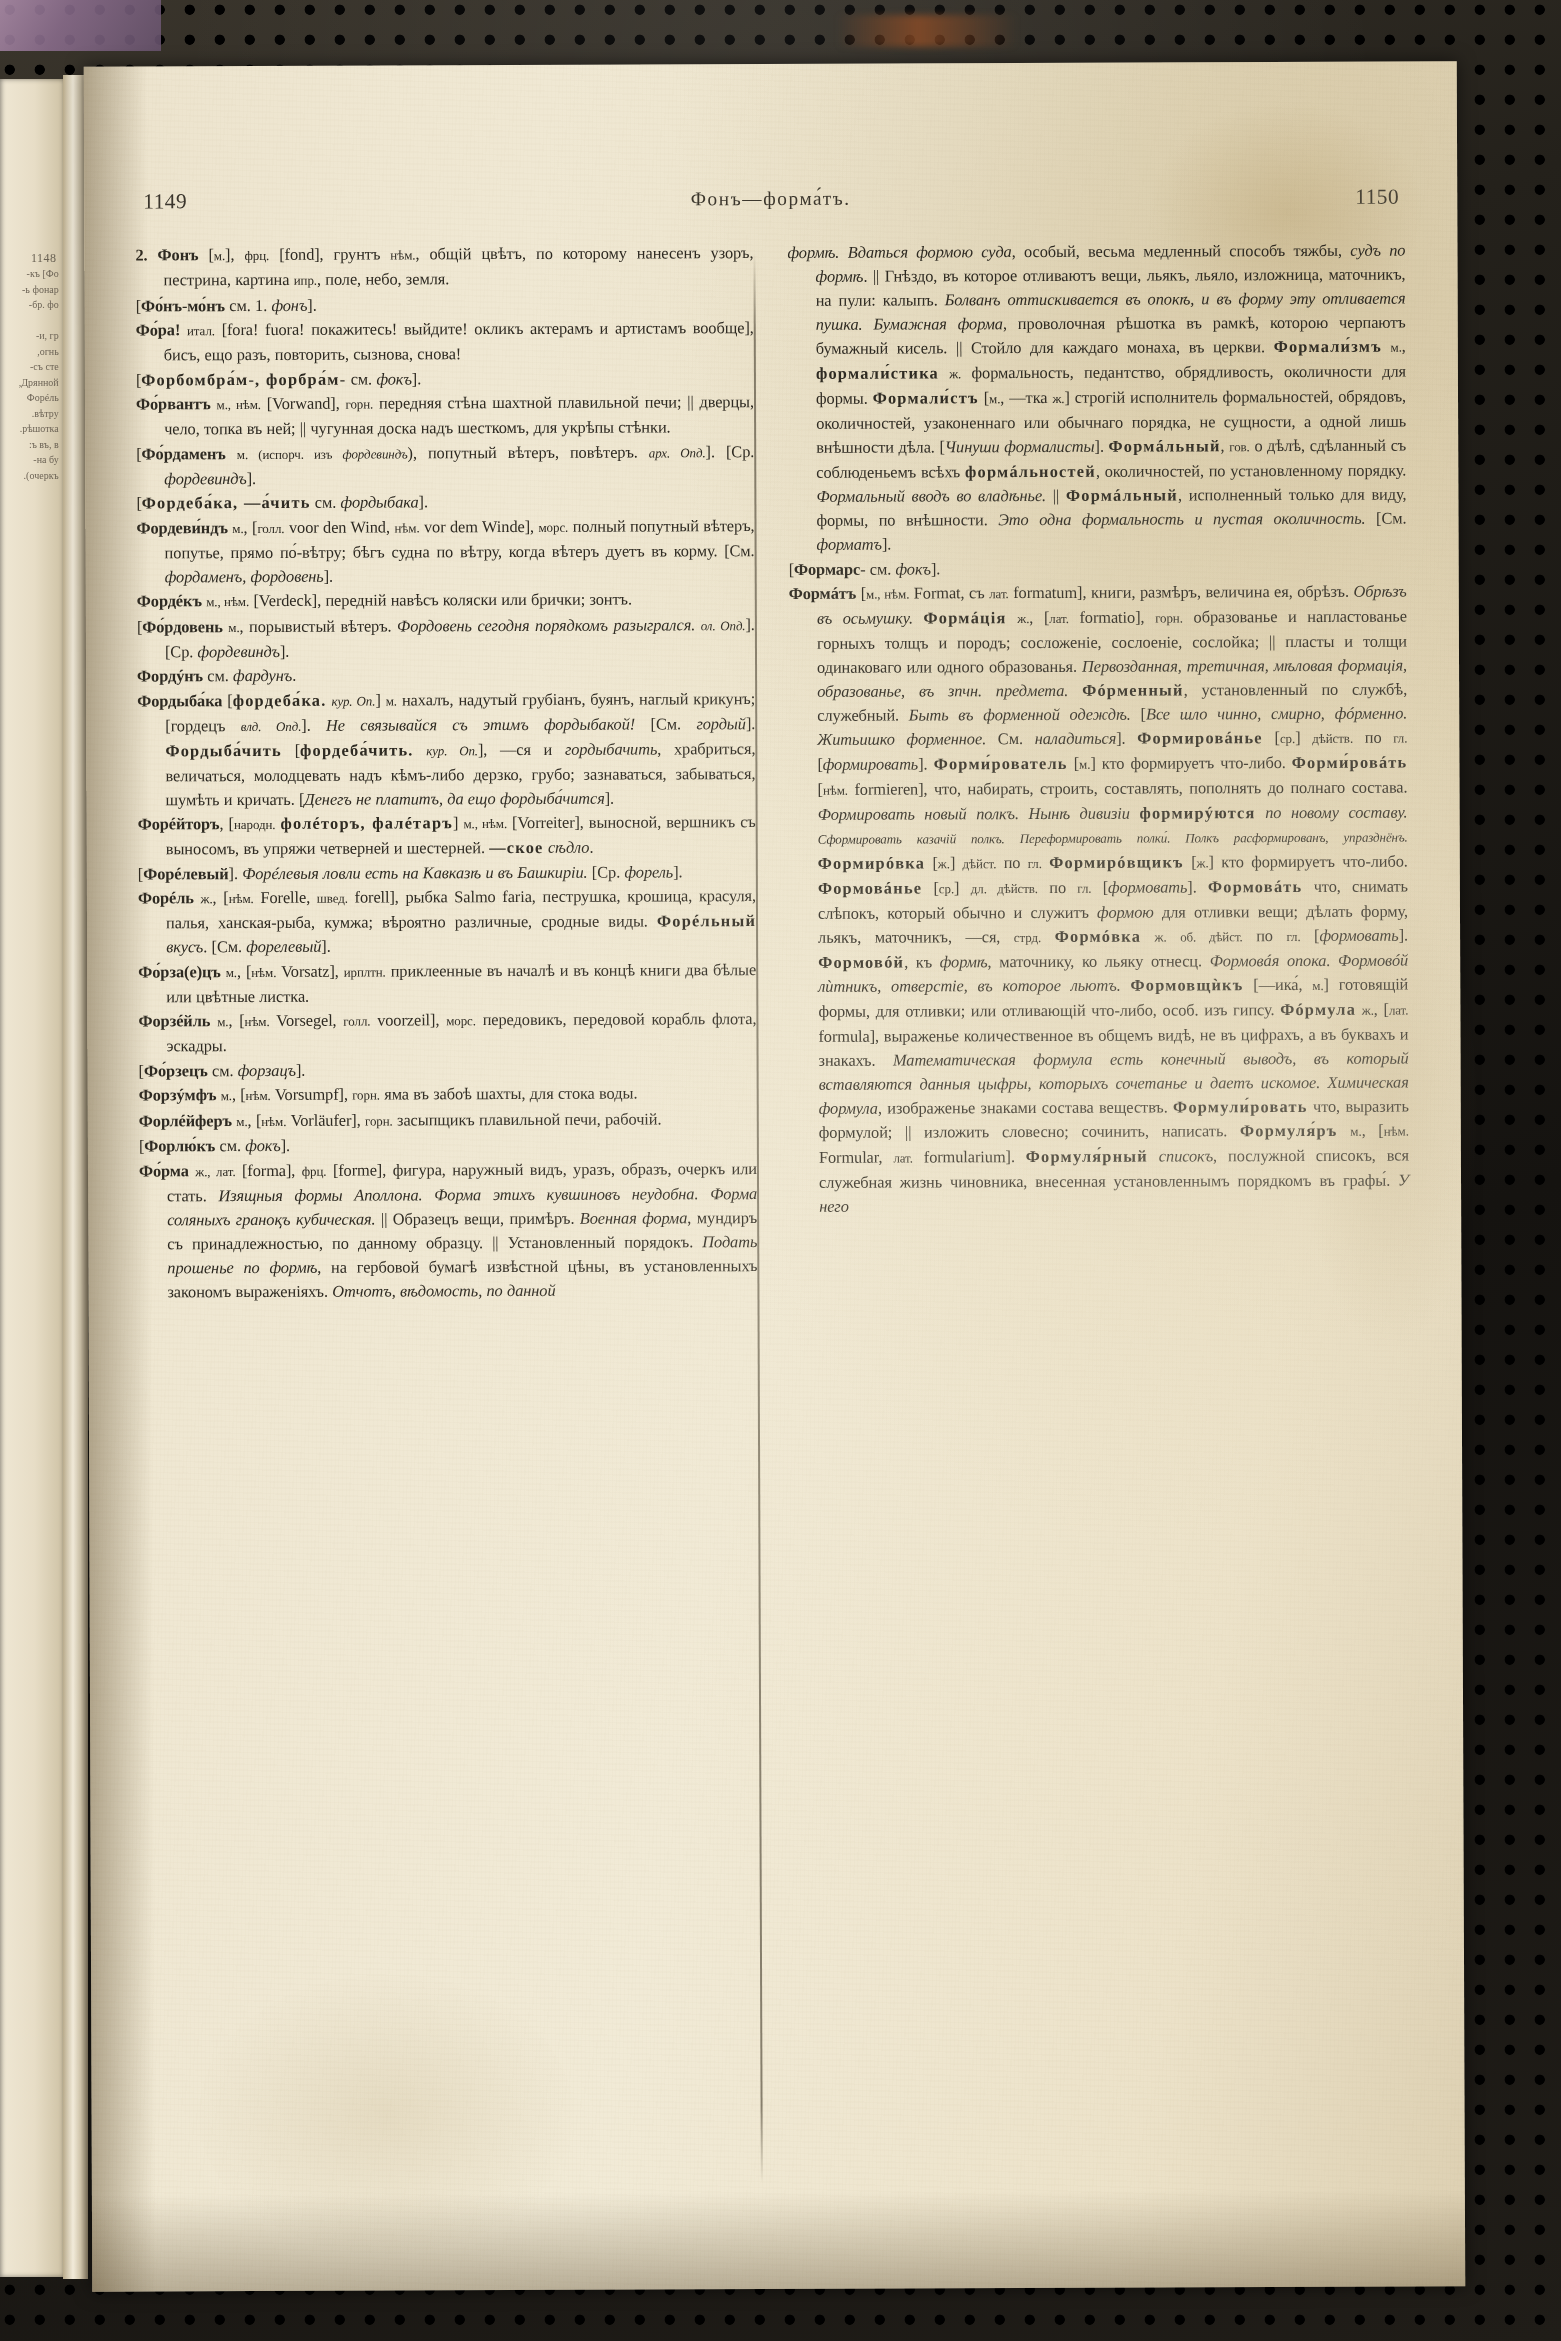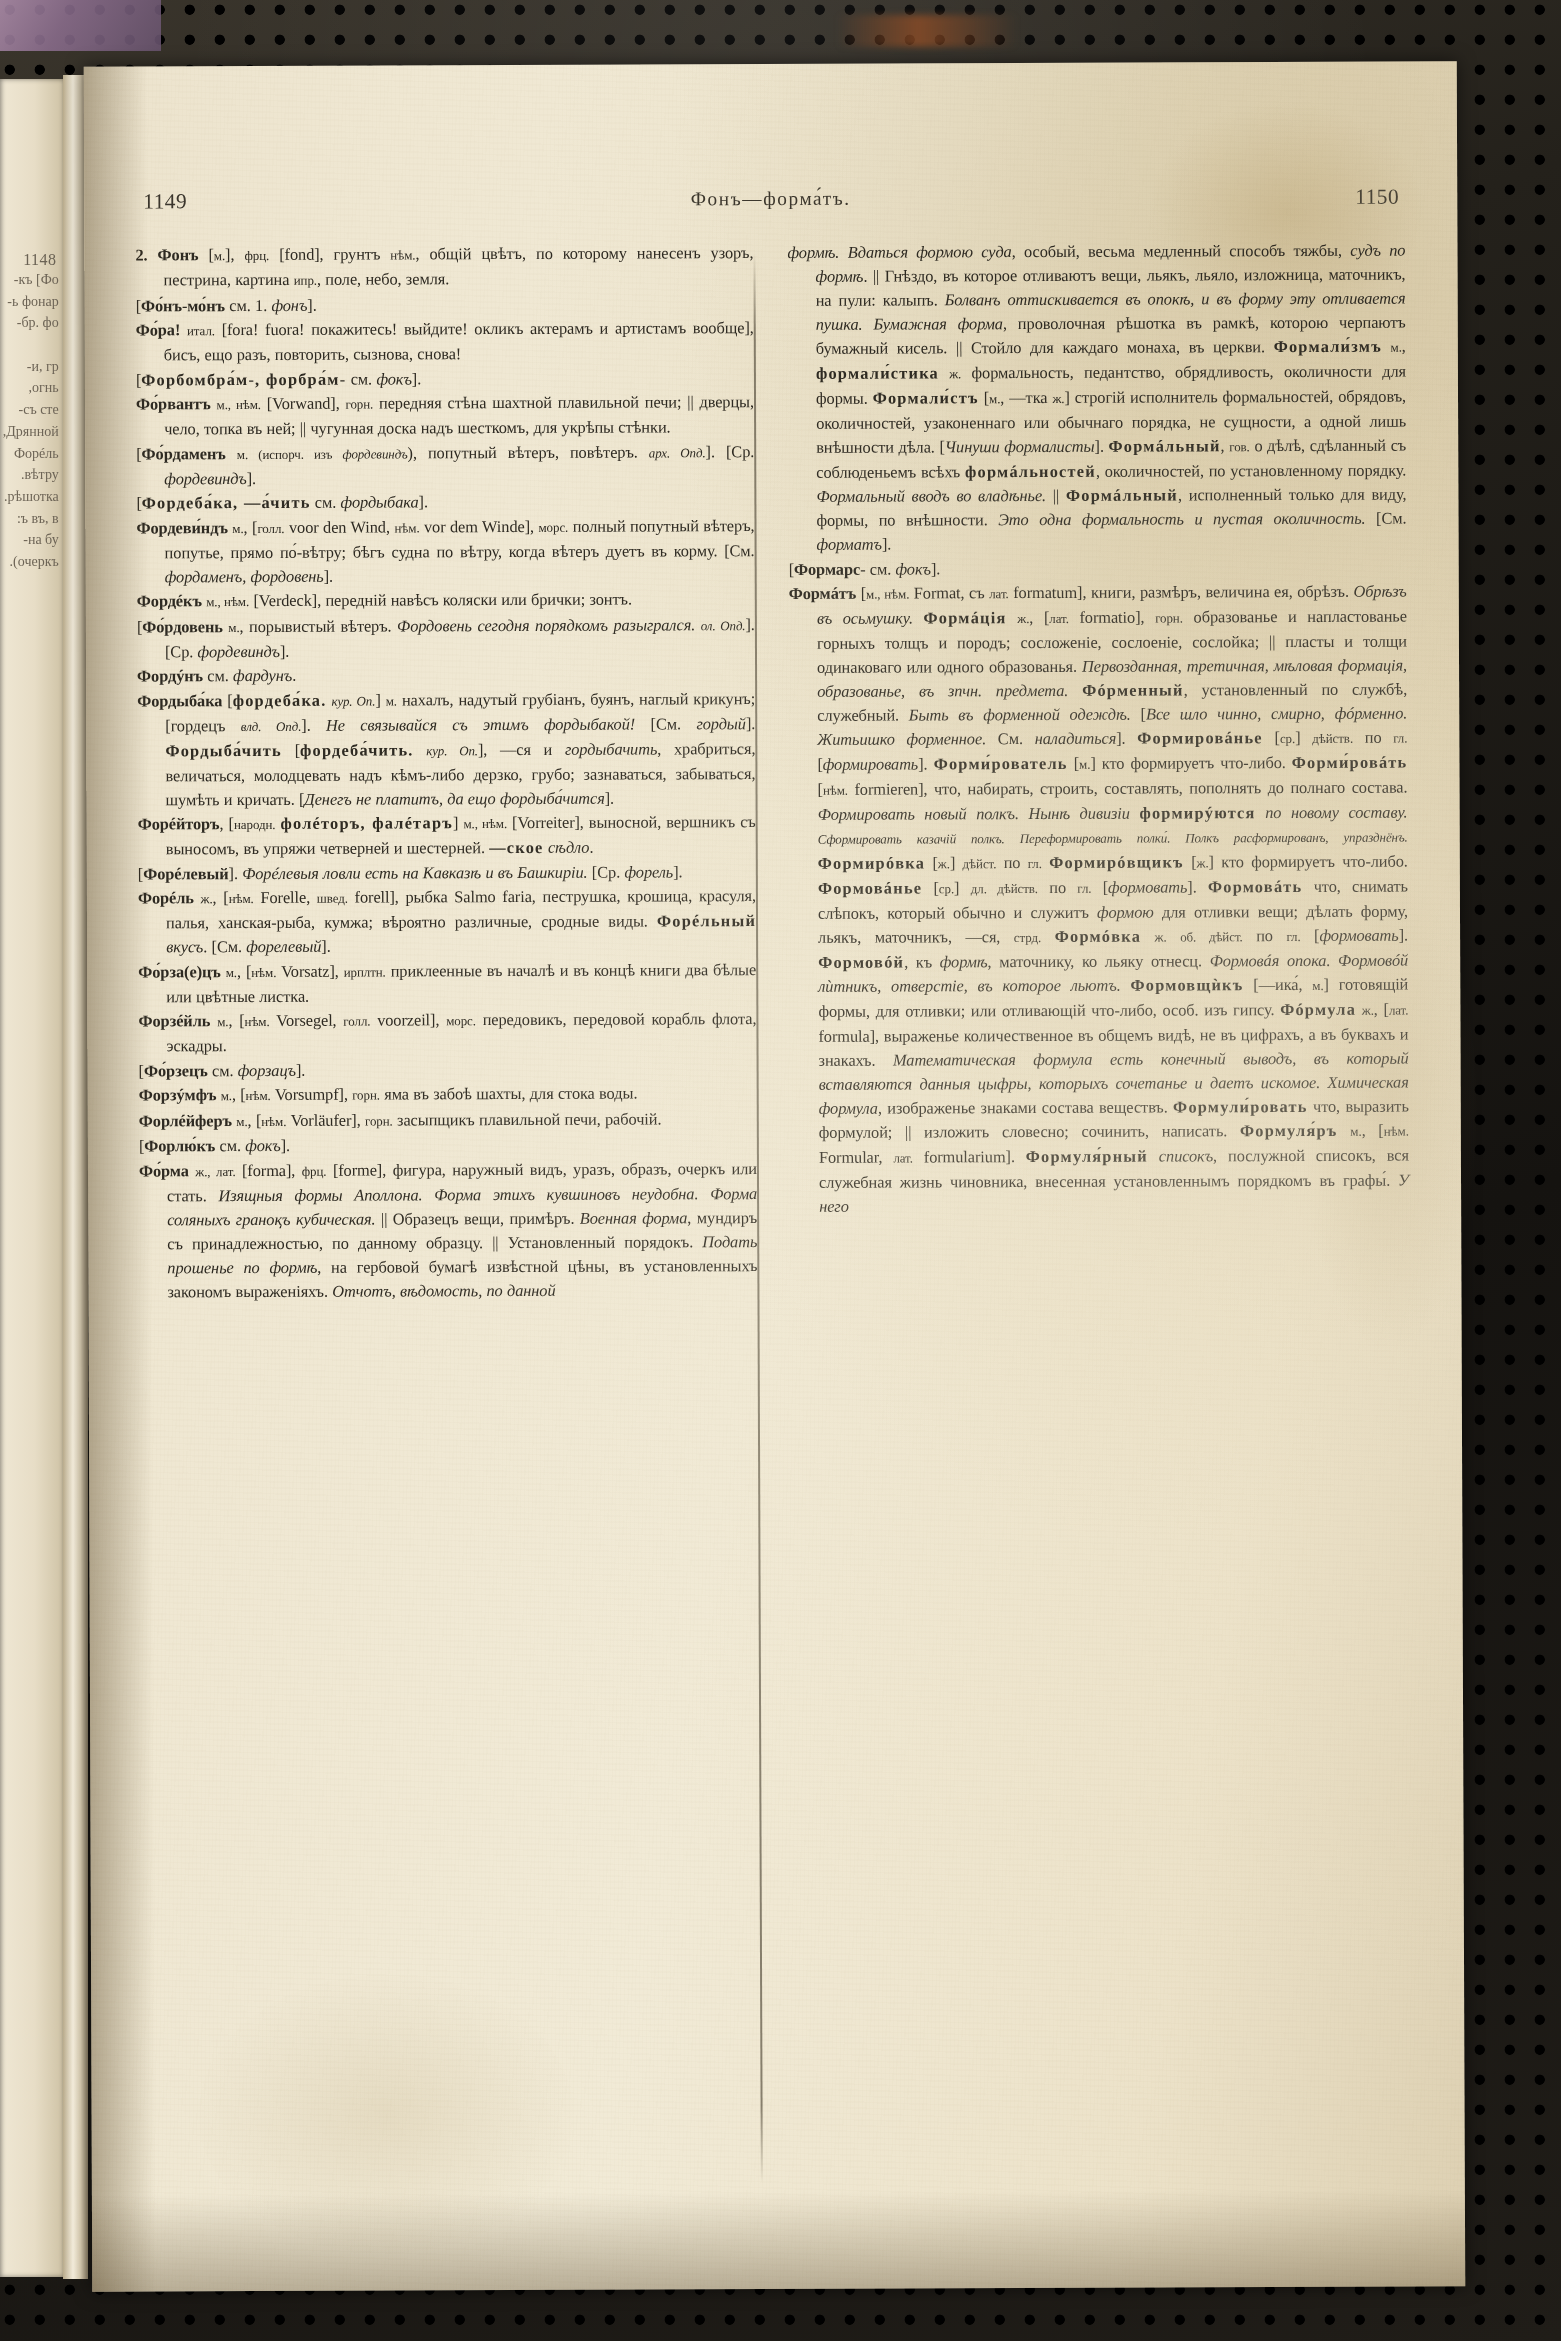--- a/index.html
+++ b/index.html
@@ -24,22 +24,22 @@
   
   #spine-glow{position:absolute;left:836px;top:15px;width:182px;height:32px;
     background:linear-gradient(90deg,rgba(120,60,30,0) 0%,rgba(146,78,38,.75) 45%,rgba(90,45,22,0) 100%);
     filter:blur(3.2px);}
 
   
   #prev-page{position:absolute;left:0;top:79px;width:63px;height:2198px;
     background:linear-gradient(90deg,#efe7d4 0%,#e7ddc6 55%,#cfc3a6 100%);
     box-shadow: 1.1px 0 5.4px rgba(0,0,0,.45) inset;
     overflow:hidden;}
-  #prev-page .pp-num{font-size:16px;color:#6a6254;text-align:right;padding:172px 6.4px 0 0;letter-spacing:0.5px;}
-  #prev-page .pp-line{font-size:14px;color:#6d6456;text-align:right;padding-right:4.3px;line-height:1.55;
+  #prev-page .pp-num{font-size:12px;color:#6a6254;text-align:right;padding:172px 6.4px 0 0;letter-spacing:0.5px;}
+  #prev-page .pp-line{font-size:10px;color:#6d6456;text-align:right;padding-right:4.3px;line-height:1.55;
      white-space:nowrap;overflow:hidden;direction:rtl;}
   #prev-gutter{position:absolute;left:63px;top:75px;width:25px;height:2204px;
     background:linear-gradient(90deg,#b9ab8c 0%,#f3ecdb 40%,#d9cdb2 70%,#8e8167 100%);}
 
   
   #page{position:absolute;left:88px;top:64px;width:1373px;height:2225px;
     background:
       radial-gradient(ellipse at 78% 18%, rgba(206,188,142,.28) 0%, rgba(206,188,142,0) 42%),
       radial-gradient(ellipse at 92% 8%, rgba(170,148,100,.30) 0%, rgba(170,148,100,0) 38%),
       linear-gradient(100deg,#ece3cd 0%,#efe7d2 18%,#f1ead6 50%,#ece2c9 80%,#ddd0b2 100%);

